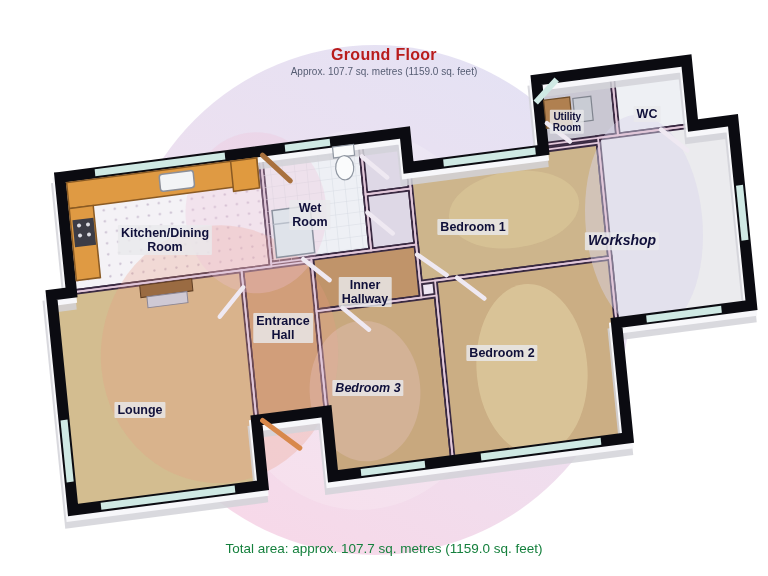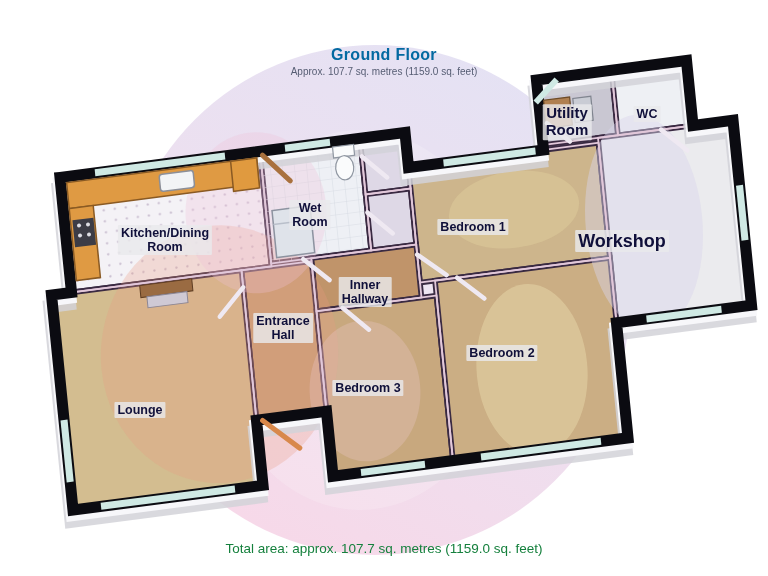--- a/index.html
+++ b/index.html
@@ -2,32 +2,32 @@
 <html><head>
 <meta charset="utf-8">
 <style>
   html,body{margin:0;padding:0;background:#ffffff;}
   .stage{
     position:relative;width:768px;height:576px;background:#ffffff;overflow:hidden;
     font-family:"Liberation Sans",sans-serif;
   }
   .stage svg{position:absolute;left:0;top:0;}
   .titleblock{position:absolute;left:0;right:0;top:46px;text-align:center;z-index:5;}
-  .title{font-size:16px;font-weight:bold;color:#0369a1;letter-spacing:.3px;}
+  .title{font-size:16px;font-weight:bold;color:#b91c1c;letter-spacing:.3px;}
   .subtitle{font-size:10px;color:#565d73;margin-top:2px;}
   .footer{position:absolute;left:0;right:0;top:541px;text-align:center;
     font-size:13.5px;color:#15803d;z-index:5;}
   .room-label{
     position:absolute;transform:translate(-50%,-50%);z-index:4;
     background:rgba(233,233,235,0.82);color:#10103a;font-weight:bold;
     font-size:12.5px;line-height:1.12;padding:1px 3px;white-space:pre-line;
     text-align:center;border-radius:1px;
   }
-  .room-label.small{font-size:15px;}
-  .room-label.big{font-size:18px;}
+  .room-label.small{font-size:10px;text-align:right;}
+  .room-label.big{font-size:14px;font-style:italic;}
 </style>
 </head>
 <body>
 
 <div class="stage">
 
   <svg width="768" height="576" viewBox="0 0 768 576">
     <defs>
       <linearGradient id="wmGrad" x1="0.78" y1="0" x2="0.22" y2="1">
         <stop offset="0" stop-color="#e4e2f4"></stop>
@@ -161,18 +161,18 @@
   <div class="room-label small" style="left:567px;top:122px;">Utility
 Room</div>
   <div class="room-label" style="left:647px;top:114px;text-align:right;">WC</div>
   <div class="room-label" style="left:473px;top:227px;text-align:right;">Bedroom 1</div>
   <div class="room-label big" style="left:622px;top:241px;">Workshop</div>
   <div class="room-label" style="left:365px;top:292px;">Inner
 Hallway</div>
   <div class="room-label" style="left:283px;top:328px;">Entrance
 Hall</div>
   <div class="room-label" style="left:140px;top:377px;margin-top:33px;">Lounge</div>
-  <div class="room-label" style="left:368px;top:388px;">Bedroom 3</div>
+  <div class="room-label" style="left:368px;top:388px;font-style:italic;">Bedroom 3</div>
   <div class="room-label" style="left:502px;top:353px;">Bedroom 2</div>
 
   <div class="footer">Total area: approx. 107.7 sq. metres (1159.0 sq. feet)</div>
 
 </div>
 
 </body></html>

